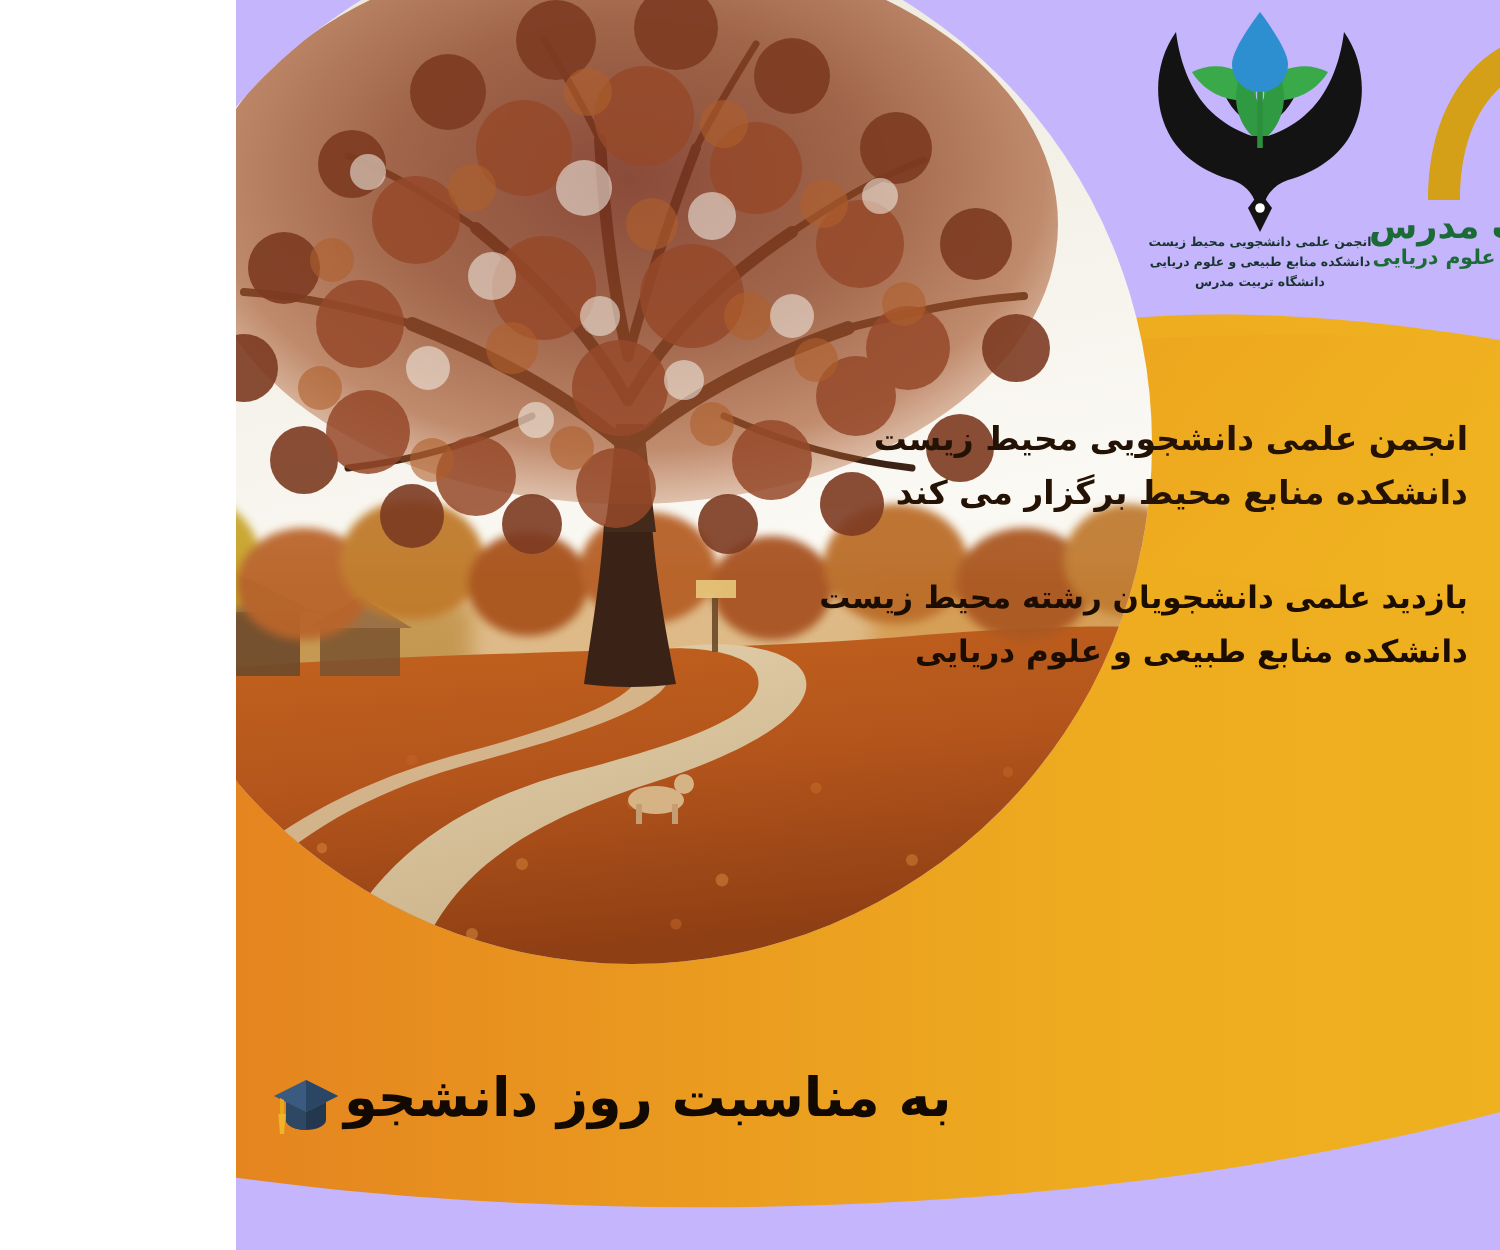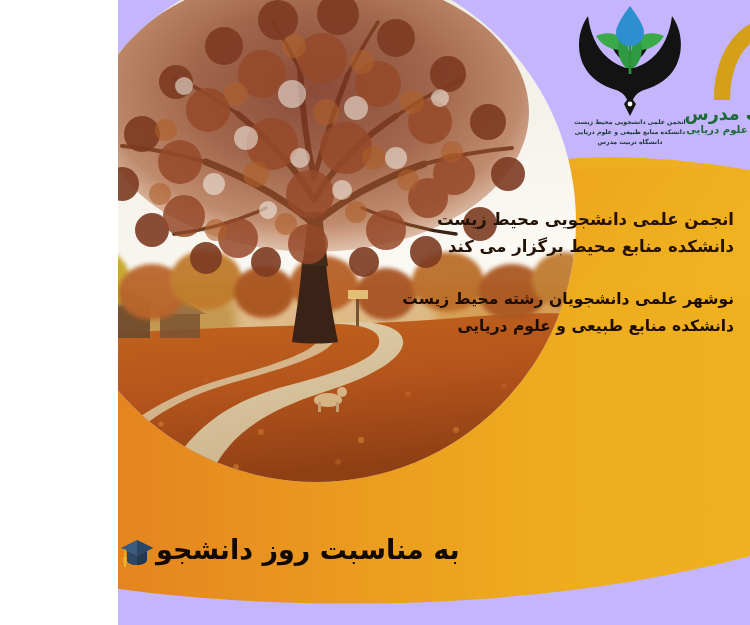--- a/index.html
+++ b/index.html
@@ -66,21 +66,21 @@
     margin-top:26px;
     font-size:15.5px;line-height:27px;font-weight:bold;color:#1b0d02;
   }
   .copy .line{display:block;white-space:nowrap;}
 
   
   .slogan{
     position:absolute;left:0;top:522px;width:420px;height:56px;
     display:flex;align-items:center;justify-content:flex-end;
     direction:rtl;
-    padding-left:2px;box-sizing:border-box;
+    padding-left:18px;box-sizing:border-box;
   }
   .slogan .txt{
     font-size:27px;font-weight:bold;color:#120a02;line-height:40px;white-space:nowrap;
   }
   .slogan .capicon{
     width:34px;height:30px;margin-right:2px;margin-left:0;flex:0 0 auto;
     position:relative;top:3px;
   }
   .slogan .capicon svg{display:block;width:34px;height:30px;}
 </style>
@@ -367,21 +367,21 @@
 
   <div class="copy">
 
     <div class="blk1">
       <span class="line">انجمن علمی دانشجویی محیط زیست</span>
       <span class="line">دانشکده منابع محیط برگزار می کند</span>
     </div>
 
 
     <div class="blk3">
-      <span class="line">نوشهر علمی دانشجویان رشته محیط زیست</span>
+      <span class="line">بازدید علمی دانشجویان رشته محیط زیست</span>
       <span class="line">دانشکده منابع طبیعی و علوم دریایی</span>
     </div>
 
   </div>
 
   <div class="slogan">
     <span class="txt">به مناسبت روز دانشجو</span>
     <span class="capicon">
       <svg viewBox="0 0 34 30" xmlns="http://www.w3.org/2000/svg">
         <path d="M17,2 L33,10 L17,18 L1,10 Z" fill="#3a5a80"></path>

